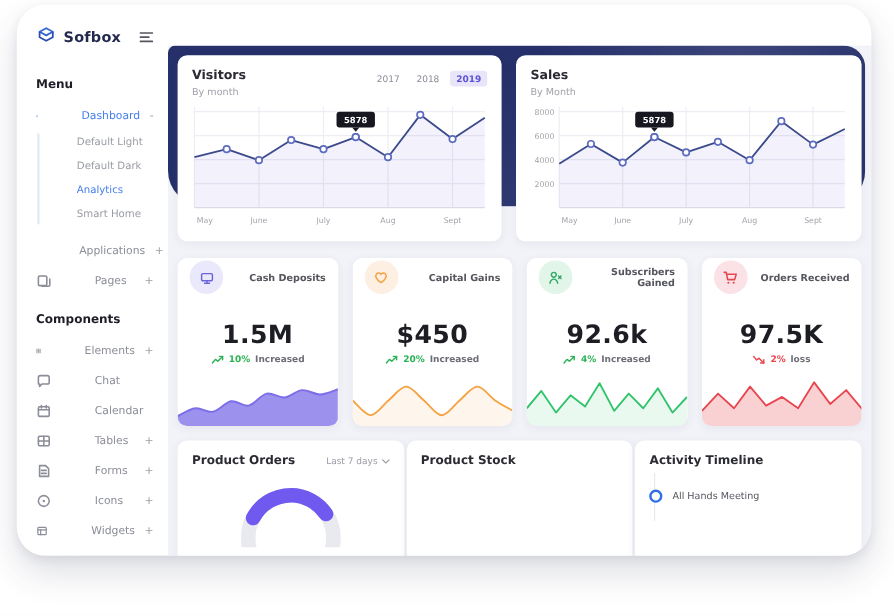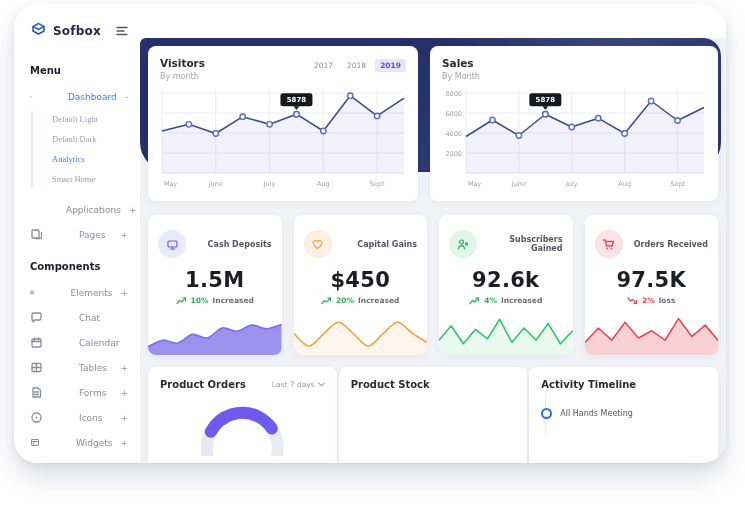--- a/index.html
+++ b/index.html
@@ -12,21 +12,21 @@
   .logo-row{display:flex;align-items:center;padding:0 12px 0 16px;gap:6px;}
   .brand{font-size:12px;font-weight:bold;color:#23284d;letter-spacing:.2px;flex:1;}
   .toggle{cursor:pointer;display:flex;}
   .menu-label{font-size:10px;font-weight:bold;color:#1e1e28;padding:0 16px;margin:24px 0 8px;}
   .menu-label.second{margin-top:14px;}
   .nav-item{display:flex;align-items:center;gap:8px;padding:6px 12px 6px 16px;font-size:9px;color:#8b8d98;cursor:pointer;}
   .nav-item .lbl{flex:1;padding-left:28px;}
   .nav-item .suffix{font-size:9px;color:#9a9ca6;}
   .nav-item.active{color:#437eeb;}
   .nav-item.active .ic{stroke:#437eeb;}
-  .submenu{position:relative;padding-left:0;font-family:Liberation Serif, serif;}
+  .submenu{position:relative;padding-left:12px;}
   .submenu:before{content:"";position:absolute;left:17px;top:2px;bottom:2px;width:2px;background:#e3e9f7;border-radius:2px;}
   .sub-item{padding:5px 12px 5px 38px;font-size:8.5px;color:#9a9ca6;cursor:pointer;}
   .sub-item.active{color:#437eeb;}
   .ic{stroke:#8b8d98;fill:none;stroke-width:1.3;stroke-linecap:round;stroke-linejoin:round;}
   
   .main{flex:1;position:relative;background:#f2f3f8;}
   .main:before{content:"";position:absolute;top:0;left:0;right:0;height:34px;background:#ffffff;}
   .band{position:absolute;top:34px;left:0;right:10px;height:134px;border-radius:6px 18px 30px 30px;
         background:radial-gradient(circle at 82% 10%,rgba(255,255,255,.10),rgba(255,255,255,0) 34%),
                    radial-gradient(circle at 55% 130%,rgba(255,255,255,.06),rgba(255,255,255,0) 45%),
@@ -50,28 +50,28 @@
   .chart-head{display:flex;justify-content:space-between;align-items:flex-start;padding:11px 12px 2px;gap:36px;}
   .chart-title{font-size:10.5px;font-weight:bold;color:#2b2b33;}
   .chart-sub{font-size:8px;color:#a2a2ac;margin-top:3px;}
   .years{display:flex;gap:4px;font-size:7.5px;color:#8b8d98;margin-top:2px;}
   .year{padding:2px 5px;border-radius:3px;cursor:pointer;}
   .year.active{background:#e8e5fb;color:#5d54d6;font-weight:bold;}
   .chart-svg{display:block;margin:2px 12px 0;}
   
   .row2{display:flex;gap:12px;margin-top:14px;}
   .stat{flex:1;height:140px;position:relative;overflow:hidden;}
-  .stat-head{display:flex;justify-content:space-between;align-items:center;padding:15px 10px 0;}
+  .stat-head{display:flex;justify-content:space-between;align-items:center;padding:2px 10px 0;}
   .stat-icon{width:28px;height:28px;border-radius:50%;display:flex;align-items:center;justify-content:center;}
   .stat-icon.purple{background:#eae8fb;}
   .stat-icon.orange{background:#fdefe2;}
   .stat-icon.green{background:#e1f5e9;}
   .stat-icon.red{background:#fbe2e6;}
   .stat-title{font-size:8px;color:#55565e;font-weight:bold;text-align:right;}
-  .stat-value{font-size:21px;font-weight:bold;color:#1d1d24;text-align:center;margin-top:10px;letter-spacing:.3px;}
+  .stat-value{font-size:21px;font-weight:bold;color:#1d1d24;text-align:center;margin-top:22px;letter-spacing:.3px;}
   .stat-trend{display:flex;align-items:center;justify-content:center;gap:4px;font-size:7.5px;margin-top:4px;font-weight:bold;}
   .stat-trend .pct.up{color:#2bb256;}
   .stat-trend .pct.down{color:#e8464e;}
   .stat-trend .word{color:#6d6e76;}
   .spark{position:absolute;bottom:0;left:0;width:100%;height:46px;display:block;}
   
   .row3{display:flex;gap:2px;margin-top:12px;}
   .b-card{flex:1;height:110px;padding:12px 12px 0;position:relative;overflow:hidden;}
   .b-head{display:flex;justify-content:space-between;align-items:center;}
   .b-title{font-size:10px;font-weight:bold;color:#2b2b33;}

